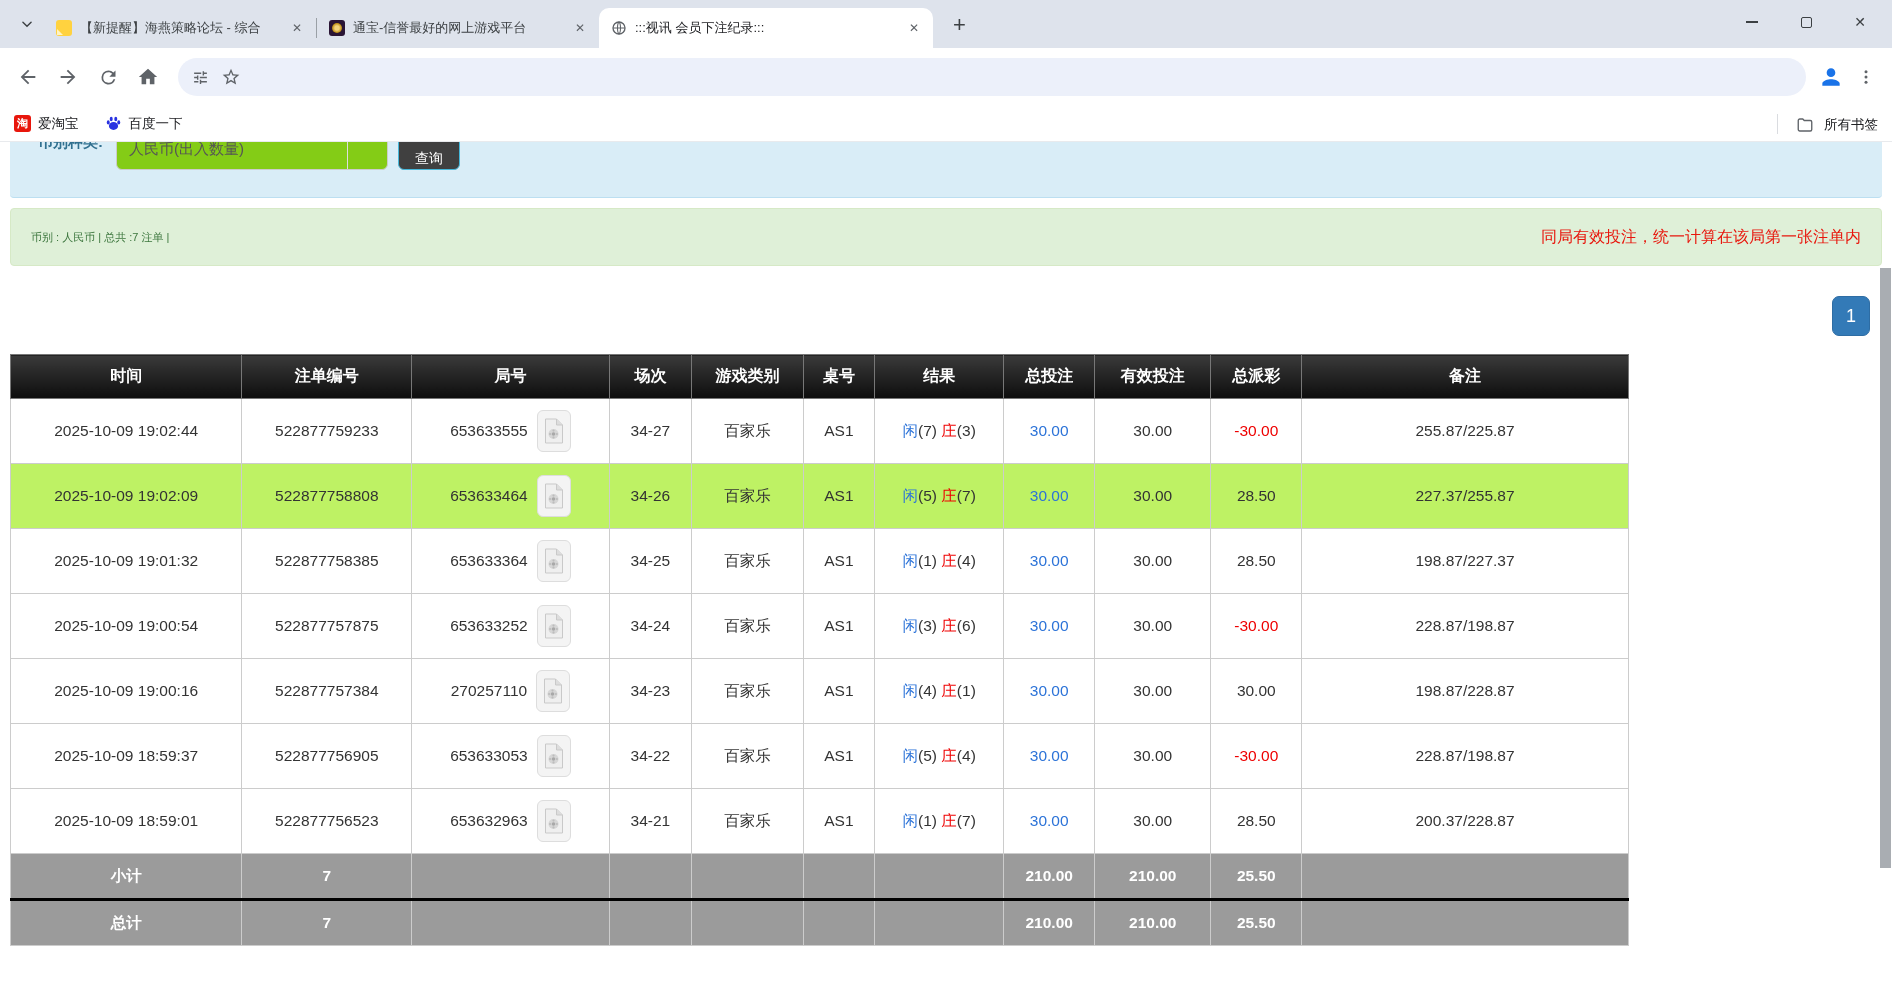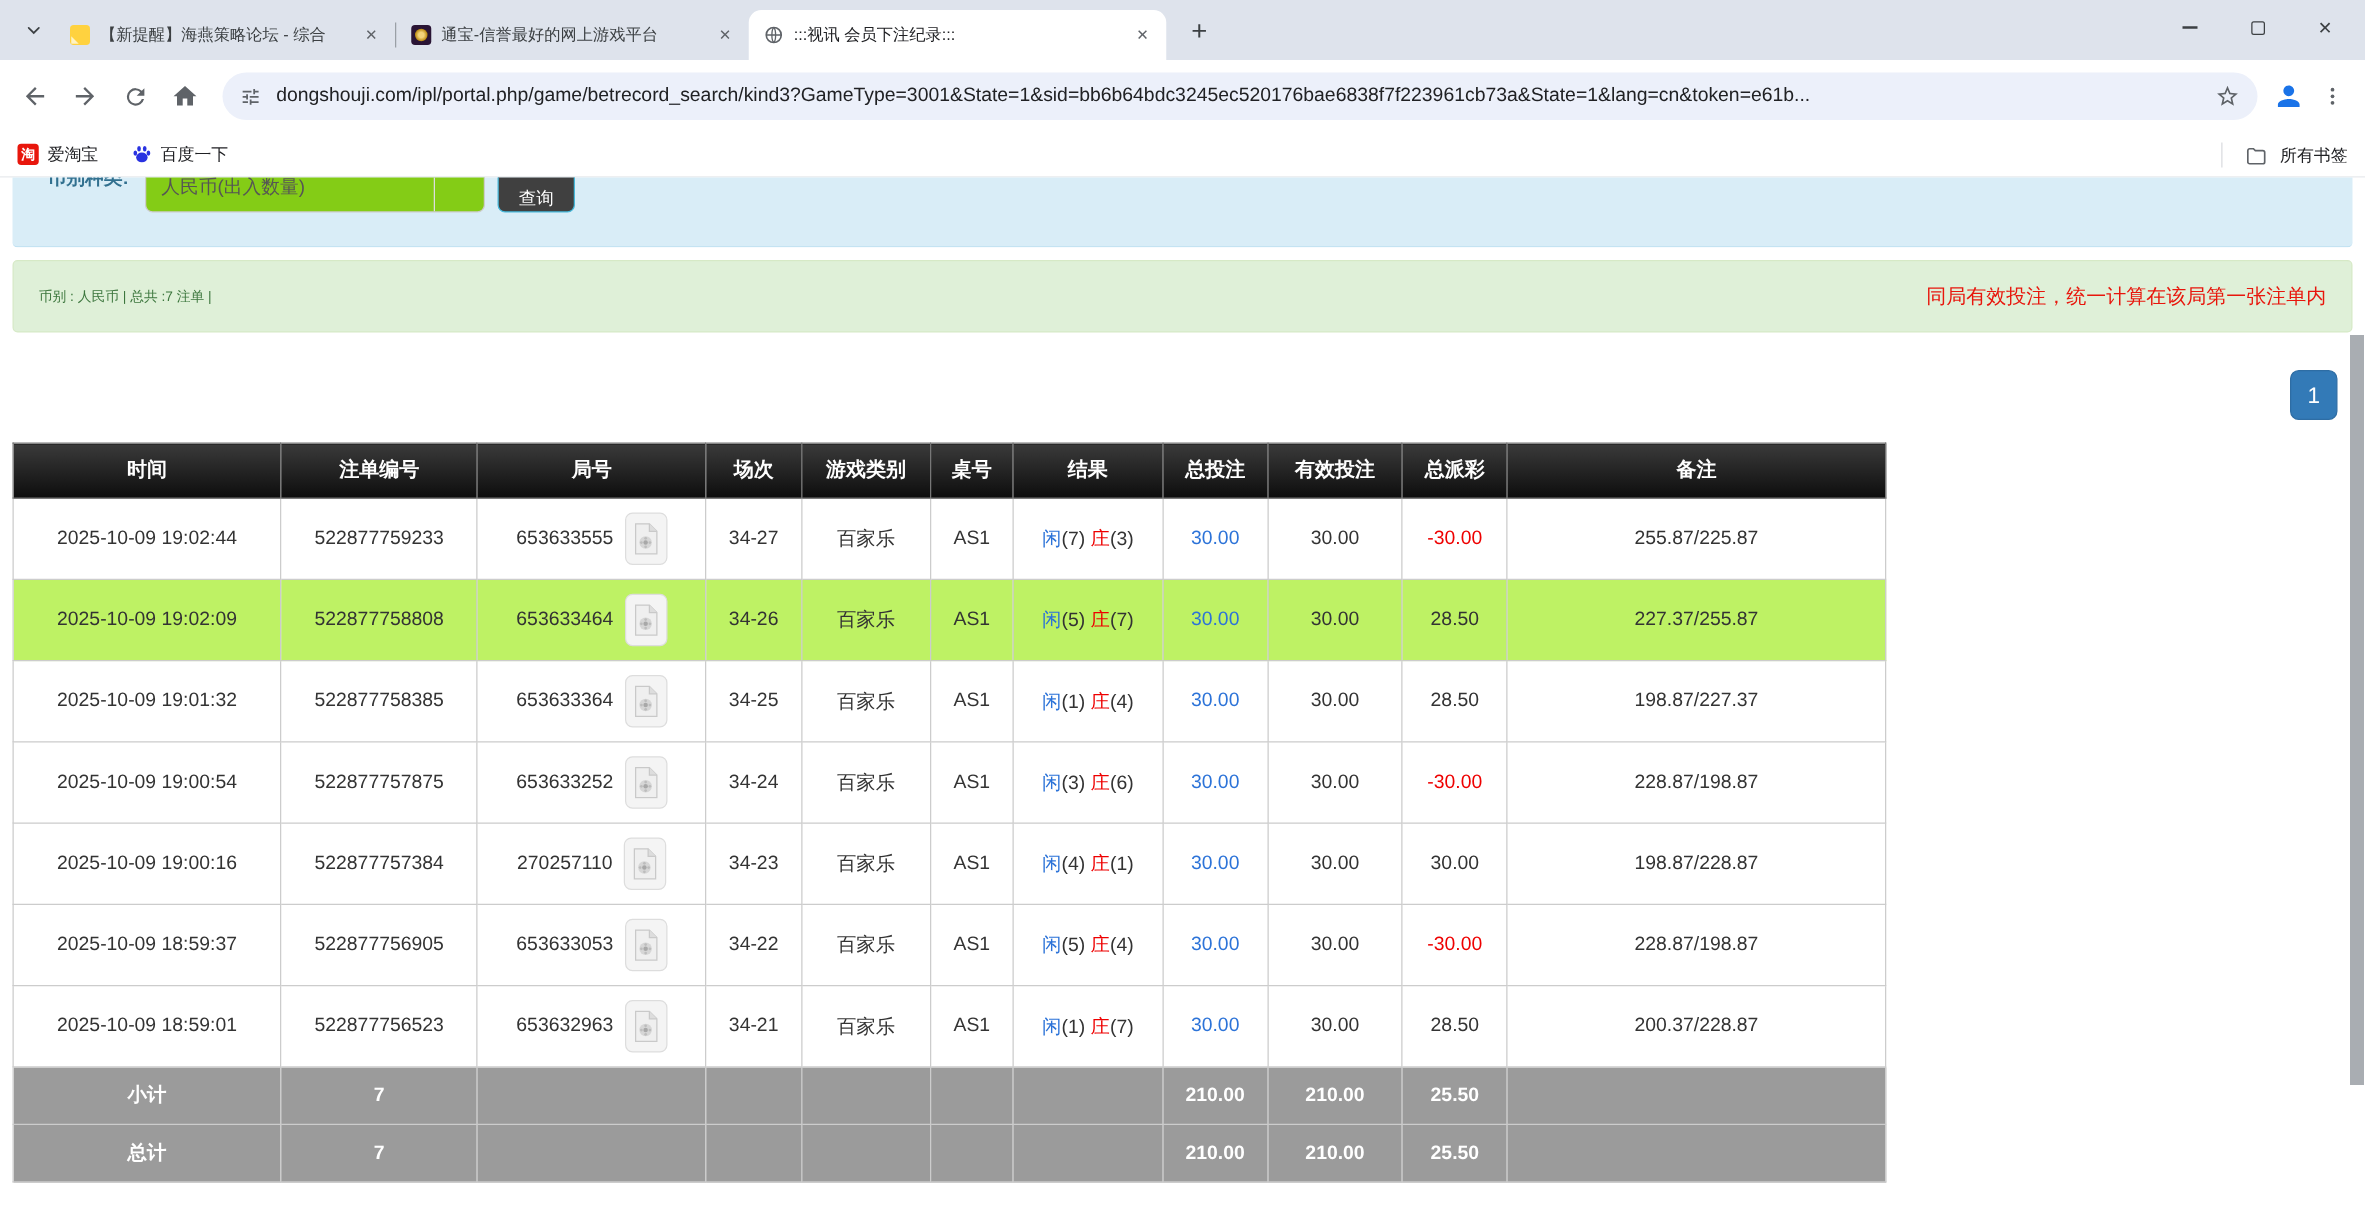--- a/index.html
+++ b/index.html
@@ -64,37 +64,37 @@
 
   .summary-bar { margin:10px 10px 0 10px; height:58px; background:#dff0d8; border:1px solid #d6e9c6;
     border-radius:4px; display:flex; align-items:center; justify-content:space-between; padding:0 20px; }
   .summary-left { color:#3c763d; font-size:11px; }
   .summary-right { color:#e8160c; font-size:16px; }
 
   .pagination { margin:30px 22px 18px 0; height:40px; display:flex; justify-content:flex-end; }
   .page-btn { min-width:38px; height:40px; background:#337ab7; border:1px solid #2e6da4; border-radius:7px;
     color:#fff; font-size:18px; display:flex; align-items:center; justify-content:center; cursor:pointer; }
 
-  table.bets { margin:0 10px; width:1499px; border-collapse:collapse; table-layout:fixed; font-size:15.5px;
+  table.bets { margin:0 10px; width:1619px; border-collapse:collapse; table-layout:fixed; font-size:15.5px;
     color:#333; }
   .bets th { background:linear-gradient(#3a3a3a, #0d0d0d); color:#fff; font-weight:bold; font-size:16px;
     height:44px; border:1px solid #777; }
   .bets td { height:65px; border:1px solid #ccc; text-align:center; background:#fff; }
   .bets tr.highlight td { background:#bef264; }
   .w1{width:14.3%} .w2{width:10.5%} .w3{width:12.2%} .w4{width:5.1%} .w5{width:6.9%} .w6{width:4.4%}
   .w7{width:8.0%} .w8{width:5.6%} .w9{width:7.2%} .w10{width:5.6%} .w11{width:20.2%}
   .round-wrap { display:inline-flex; align-items:center; gap:9px; }
   .video-btn { width:34px; height:42px; background:#f4f4f4; border:1px solid #ddd; border-radius:6px;
     display:inline-flex; align-items:center; justify-content:center; cursor:pointer; }
   a.betlink { color:#2c73d8; text-decoration:none; cursor:pointer; }
   .player { color:#2c73d8; }
   .banker { color:#ee0000; }
   .neg { color:#ee0000; }
   .bets tfoot td { background:#9b9b9b; color:#fff; font-weight:bold; height:46px; font-size:15.5px; }
-  .bets tfoot tr.grand td { border-top:1px solid #000000; }
+  .bets tfoot tr.grand td { border-top:3px solid #000000; }
 
   .scrollbar-thumb { position:fixed; right:1px; top:268px; width:11px; height:600px; background:#a9adb2;
     cursor:grab; }
 
   svg { display:block; }
 </style>
 </head>
 <body>
 
 <div class="tabstrip">
@@ -158,21 +158,20 @@
     <svg width="22" height="22" viewBox="0 0 24 24">
         <path d="M10 20v-6h4v6h5v-8h3L12 3 2 12h3v8z" fill="#5f6368"></path>
       </svg>
   </div>
   <div class="url-pill">
     <span>
       <svg width="17" height="17" viewBox="0 0 24 24">
           <path d="M3 17v2h6v-2H3zM3 5v2h10V5H3zm10 16v-2h8v-2h-8v-2h-2v6h2zM7 9v2H3v2h4v2h2V9H7zm14 4v-2H11v2h10zm-6-4h2V7h4V5h-4V3h-2v6z" fill="#5f6368"></path>
         </svg>
     </span>
-    <span class="url-text">dongshouji.com/ipl/portal.php/game/betrecord_search/kind3?GameType=3001&amp;State=1&amp;sid=bb6b64bdc3245ec520176bae6838f7f223961cb73a&amp;State=1&amp;lang=cn&amp;token=e61b...</span>
     <span class="pill-right">
       <svg width="20" height="20" viewBox="0 0 24 24">
           <path d="M22 9.24l-7.19-.62L12 2 9.19 8.63 2 9.24l5.46 4.73L5.82 21 12 17.27 18.18 21l-1.63-7.03L22 9.24zM12 15.4l-3.76 2.27 1-4.28-3.32-2.88 4.38-.38L12 6.1l1.71 4.04 4.38.38-3.32 2.88 1 4.28L12 15.4z" fill="#5f6368"></path>
         </svg>
     </span>
   </div>
   <div class="toolbar-right">
     <span>
       <svg width="26" height="26" viewBox="0 0 24 24">
           <path d="M12 12c2.21 0 4-1.79 4-4s-1.79-4-4-4-4 1.79-4 4 1.79 4 4 4zm0 2c-2.67 0-8 1.34-8 4v2h16v-2c0-2.66-5.33-4-8-4z" fill="#1a73e8"></path>

